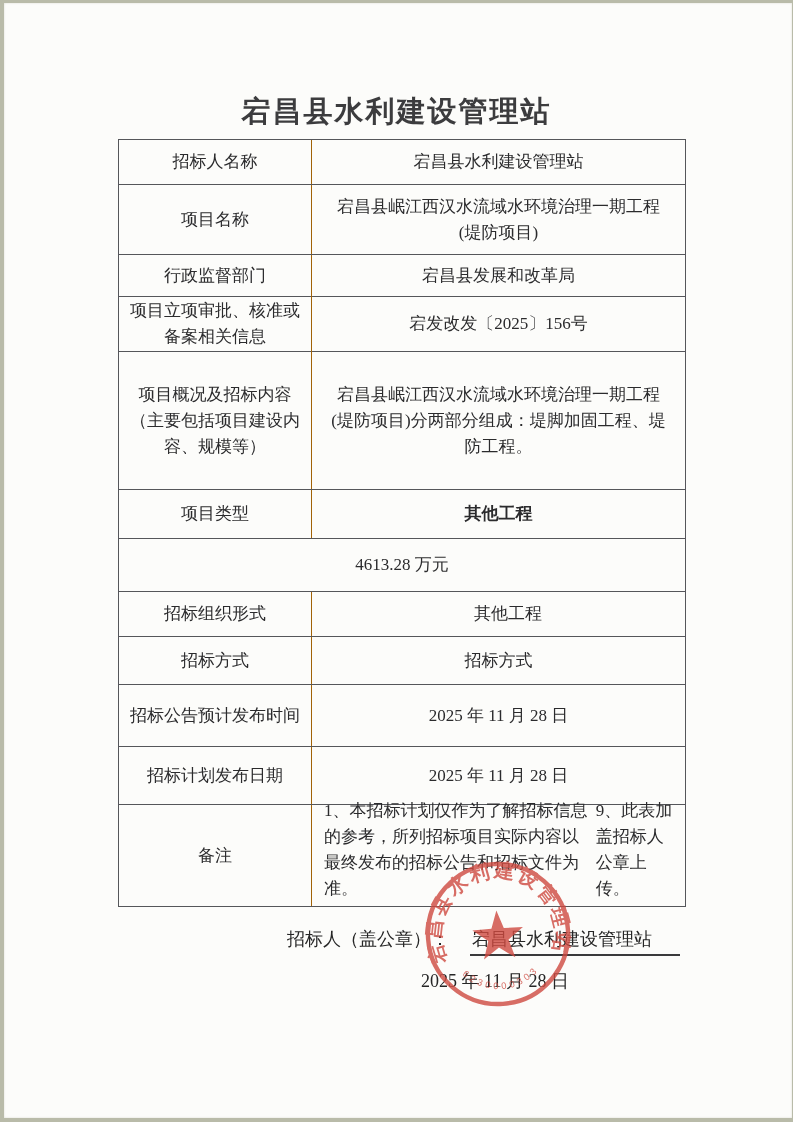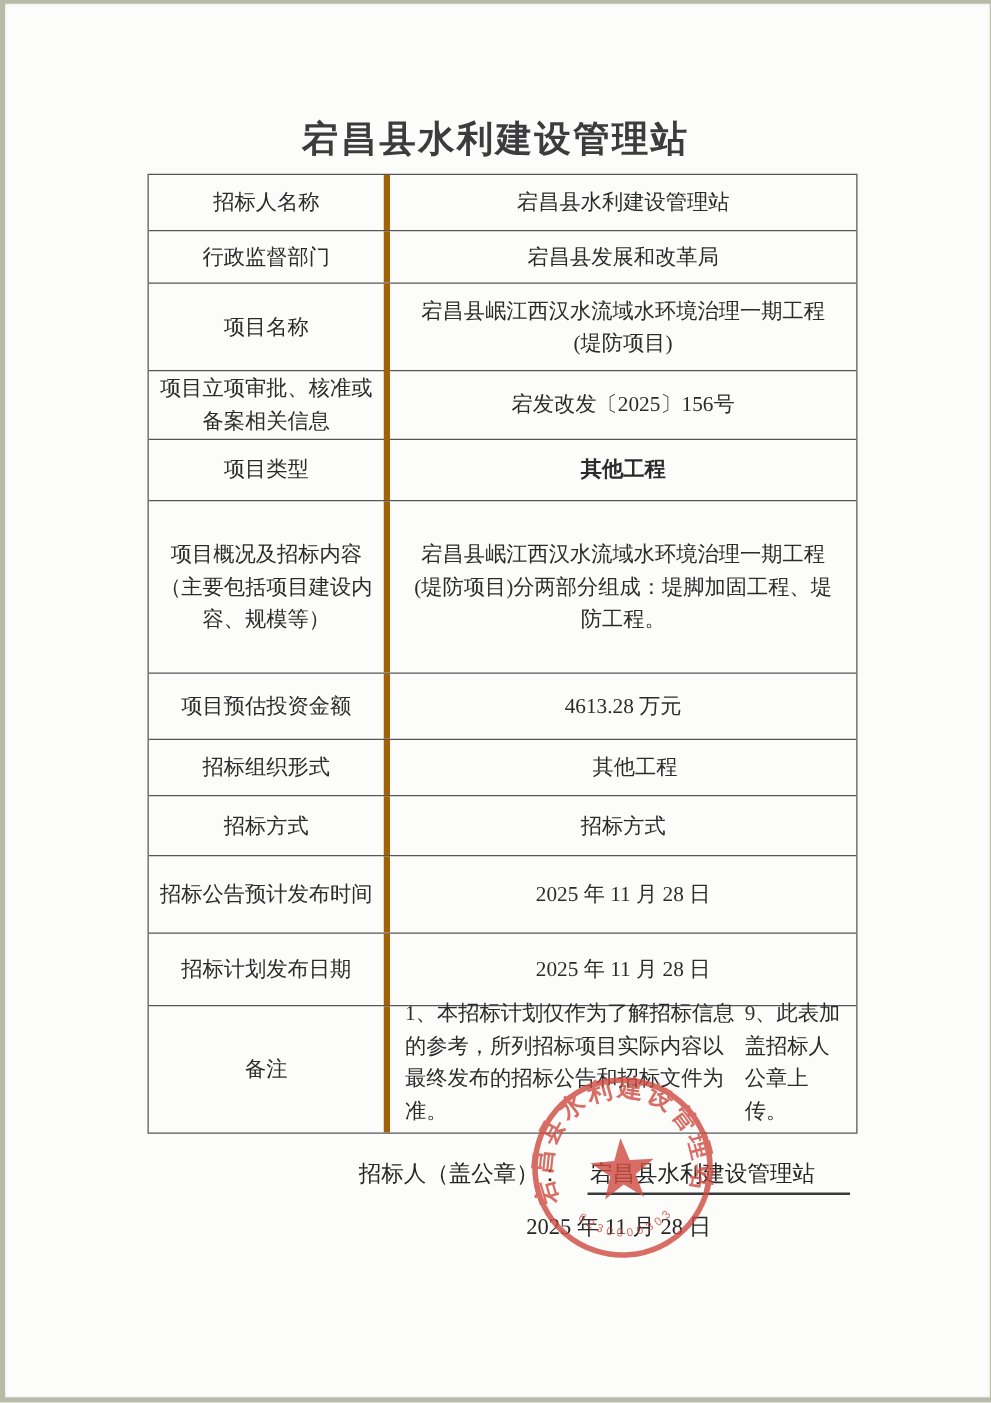--- a/index.html
+++ b/index.html
@@ -40,21 +40,21 @@
     display: flex;
     align-items: center;
     justify-content: center;
     text-align: center;
     font-size: 17px;
     line-height: 26px;
     color: #2b2b2d;
   }
   .cell.label {
     width: 193px;
-    border-right: 5px solid #a16207;
+    border-right: 1px solid #a16207;
     padding: 2px 8px;
     flex-shrink: 0;
   }
   .cell.value { flex: 1; padding: 2px 14px; }
   .r0 { height: 44px; }
   .r1 { height: 70px; }
   .r2 { height: 42px; }
   .r3 { height: 55px; align-items: center; }
   .r4 { height: 138px; }
   .r5 { height: 49px; }
@@ -111,42 +111,41 @@
 
 <div class="page"></div>
 
 <div class="title">宕昌县水利建设管理站</div>
 
 <div class="bid-table">
   <div class="trow r0">
     <div class="cell label">招标人名称</div>
     <div class="cell value">宕昌县水利建设管理站</div>
   </div>
+  <div class="trow r1">
+    <div class="cell label">项目名称</div>
+    <div class="cell value">宕昌县岷江西汉水流域水环境治理一期工程(堤防项目)</div>
+  </div>
   <div class="trow r2">
     <div class="cell label">行政监督部门</div>
     <div class="cell value">宕昌县发展和改革局</div>
-  </div>
-  <div class="trow r1">
-    <div class="cell label">项目名称</div>
-    <div class="cell value">宕昌县岷江西汉水流域水环境治理一期工程(堤防项目)</div>
   </div>
   <div class="trow r3">
     <div class="cell label">项目立项审批、核准或备案相关信息</div>
     <div class="cell value">宕发改发〔2025〕156号</div>
   </div>
+  <div class="trow r4">
+    <div class="cell label">项目概况及招标内容（主要包括项目建设内容、规模等）</div>
+    <div class="cell value">宕昌县岷江西汉水流域水环境治理一期工程(堤防项目)分两部分组成：堤脚加固工程、堤防工程。</div>
+  </div>
   <div class="trow r5">
     <div class="cell label">项目类型</div>
     <div class="cell value emph">其他工程</div>
   </div>
-  <div class="trow r4">
-    <div class="cell label">项目概况及招标内容（主要包括项目建设内容、规模等）</div>
-    <div class="cell value">宕昌县岷江西汉水流域水环境治理一期工程(堤防项目)分两部分组成：堤脚加固工程、堤防工程。</div>
-  </div>
   <div class="trow r6">
-    <div class="cell label">项目预估投资金额</div>
     <div class="cell value">4613.28 万元</div>
   </div>
   <div class="trow r7">
     <div class="cell label">招标组织形式</div>
     <div class="cell value">其他工程</div>
   </div>
   <div class="trow r8">
     <div class="cell label">招标方式</div>
     <div class="cell value">招标方式</div>
   </div>

